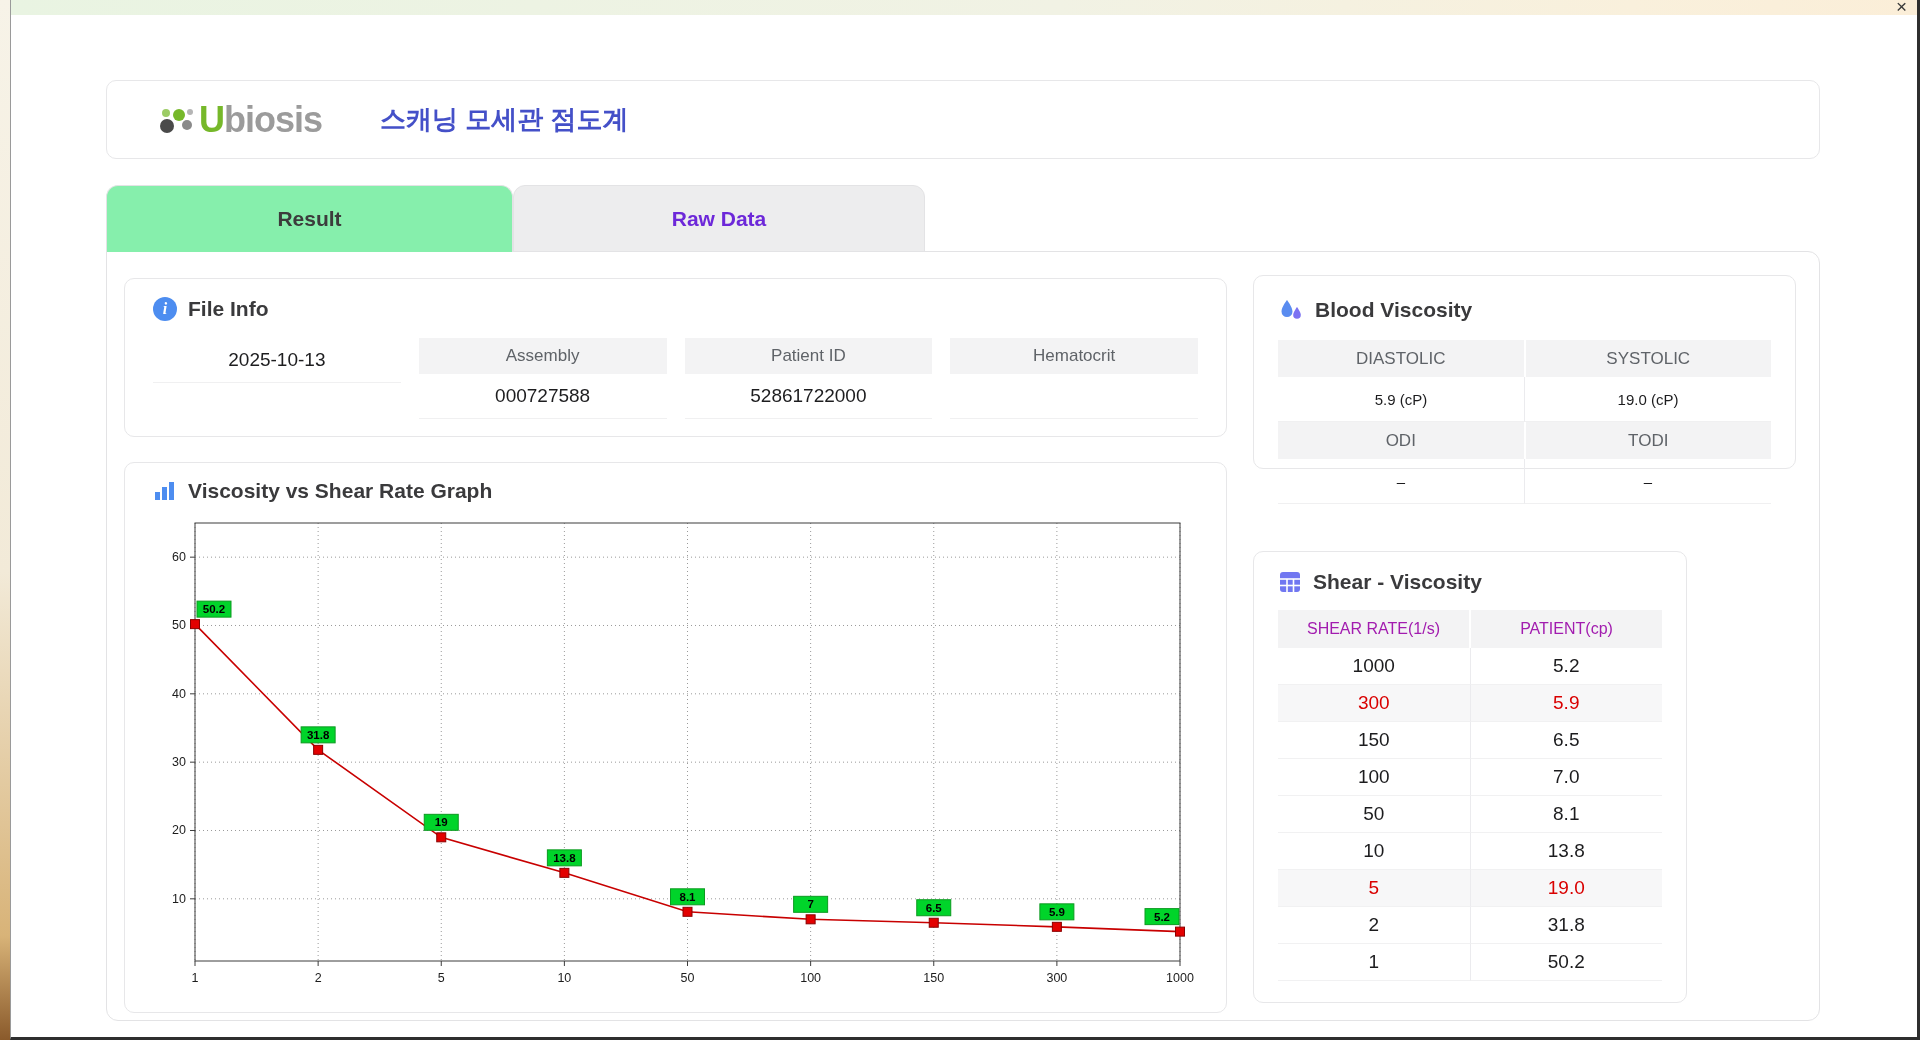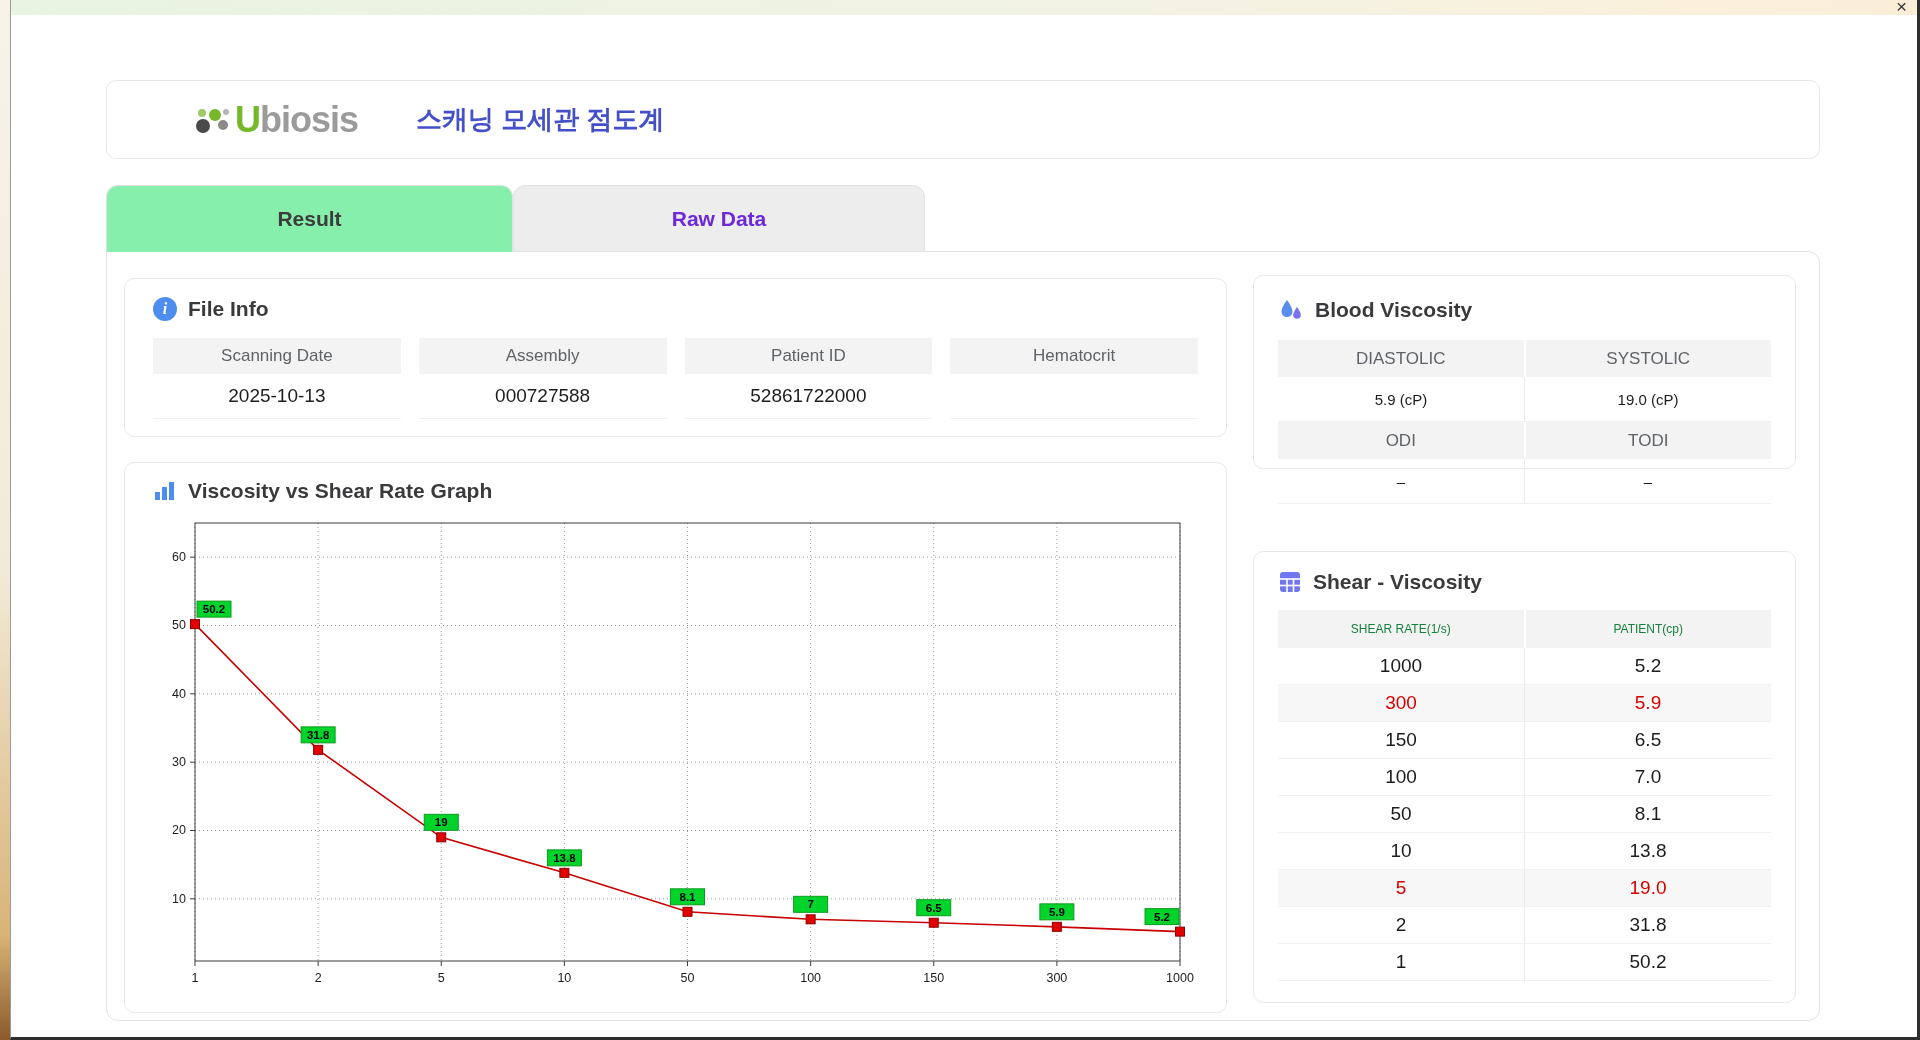--- a/index.html
+++ b/index.html
@@ -13,42 +13,42 @@
     border-left:1px solid #9a9a9a; border-right:3px solid #2e2e2e; border-bottom:3px solid #2e2e2e; }
   .titlebar { position:absolute; left:0; right:0; top:0; height:15px;
     background:linear-gradient(90deg,#e9f4e2 0%,#f1f2e4 55%,#f9f0dc 85%,#fbeed8 100%); }
   .close-btn { position:absolute; top:-3px; right:10px; font-size:19px; line-height:19px;
     color:#3a3a3a; cursor:default; }
 
   
   .app { position:absolute; left:95px; top:80px; width:1714px; }
 
   .header-card { height:79px; background:#fff; border:1px solid #e7e7e9; border-radius:10px;
-    display:flex; align-items:center;padding-left:36px; }
+    display:flex; align-items:center; }
   .logo { display:flex; align-items:center; margin-left:46px; }
   .logo svg { display:block; }
   .logo-text { font-size:36px; font-weight:bold; letter-spacing:-1px; margin-left:2px; }
   .logo-u { color:#76b82a; }
   .logo-rest { color:#9b9b9b; }
   .app-title { margin-left:58px; font-size:26px; font-weight:700; color:#4450c8; }
 
   .tabs { display:flex; margin-top:26px; position:relative; z-index:2; }
   .tab { height:67px; display:flex; align-items:center; justify-content:center;
     font-size:21px; font-weight:700; border-radius:12px 12px 0 0; cursor:default; }
   .tab-active { width:407px; background:#86efac; border:1px solid #e3e3e5; border-bottom:none; color:#3c3c3c; }
   .tab-inactive { width:412px; background:#ededee; border:1px solid #e3e3e5; color:#6d28d9; }
 
   .content-panel { position:relative; margin-top:-1px; width:1714px; height:770px;
     background:#fff; border:1px solid #e3e3e5; border-radius:0 12px 12px 12px; z-index:1; }
 
   .panel { position:absolute; background:#fff; border:1px solid #e7e7e9; border-radius:10px; }
   #file-info-panel { left:17px; top:26px;  width:1103px; height:159px; padding:16px 28px; }
   #graph-panel     { left:17px; top:210px; width:1103px; height:551px; padding:14px 28px; }
   #blood-panel     { left:1146px; top:23px;  width:543px; height:194px; padding:20px 24px; }
-  #shear-panel     { left:1146px; top:299px; width:543px; height:452px; padding:16px 24px; }
+  #shear-panel     { left:1146px; top:299px; width:434px; height:452px; padding:16px 24px; }
 
   .panel-heading { display:flex; align-items:center; gap:11px; font-size:21px;
     font-weight:700; color:#3a3a3c; height:28px; }
 
   
   .icon { display:inline-flex; align-items:center; justify-content:center; flex:0 0 auto; }
   .info-icon { width:24px; height:24px; border-radius:50%; background:#4d8df0; color:#fff; }
   .info-icon::before { content:"i"; font-family:"Liberation Serif",serif; font-style:italic;
     font-weight:700; font-size:16px; }
 
@@ -65,21 +65,21 @@
   .bv-row { display:flex; }
   .bv-cell { flex:1; display:flex; align-items:center; justify-content:center; }
   .bv-label { height:37px; background:#f3f3f4; color:#5f6368; font-size:17px; }
   .bv-label:first-child { border-right:2px solid #fff; }
   .bv-value { height:45px; font-size:15px; color:#1c1c1e; border-bottom:1px solid #f0f0f1; }
   .bv-value:first-child { border-right:1px solid #ebebee; }
 
   
   .sv-table { margin-top:14px; }
   .sv-head { display:flex; }
-  .sv-hcell { flex:1; height:38px; background:#f3f3f4; color:#15803d; font-size:12px;
+  .sv-hcell { flex:1; height:38px; background:#f3f3f4; color:#a21caf; font-size:16px;
     display:flex; align-items:center; justify-content:center; }
   .sv-hcell:first-child { border-right:2px solid #fff; }
   .sv-row { display:flex; }
   .sv-cell { flex:1; height:37px; font-size:19px; color:#1c1c1e; display:flex;
     align-items:center; justify-content:center; border-bottom:1px solid #f1f1f2; }
   .sv-cell:first-child { border-right:1px solid #ebebee; }
   .sv-row.hl { background:#f7f7f8; }
   .sv-row.hl .sv-cell { color:#d90000; }
 
   #chart-svg { display:block; margin-top:4px; }
@@ -120,21 +120,20 @@
 
     <div class="content-panel">
 
       <div class="panel" id="file-info-panel">
         <div class="panel-heading">
           <span class="icon info-icon"></span>
           <span>File Info</span>
         </div>
         <div class="fields">
           <div class="field">
-            <div class="field-label">Scanning Date</div>
             <div class="field-value">2025-10-13</div>
           </div>
           <div class="field">
             <div class="field-label">Assembly</div>
             <div class="field-value">000727588</div>
           </div>
           <div class="field">
             <div class="field-label">Patient ID</div>
             <div class="field-value">52861722000</div>
           </div>

